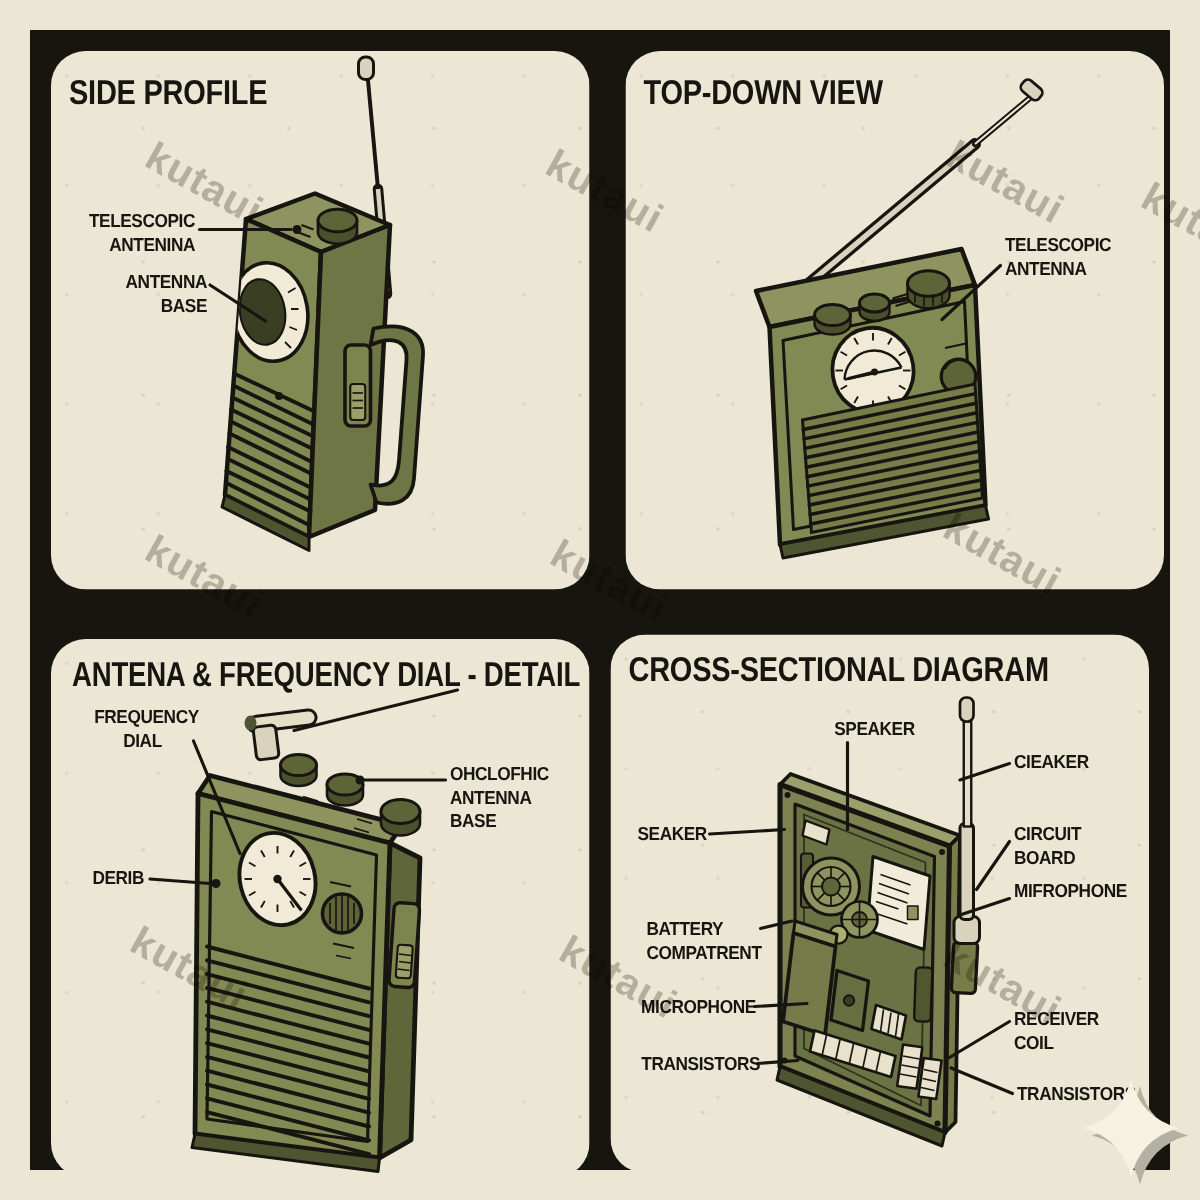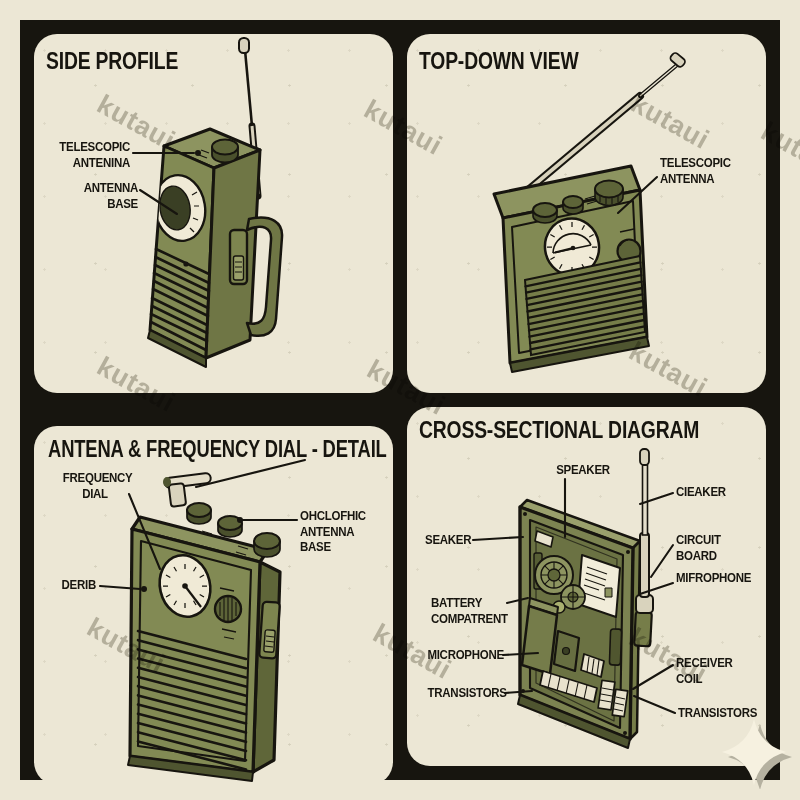--- a/index.html
+++ b/index.html
@@ -4,21 +4,21 @@
 <style>
   html,body{margin:0;padding:0;background:#d8d3c2;}
   .page{position:relative;width:800px;height:800px;background:#ECE7D5;overflow:hidden;
         font-family:"Liberation Sans",sans-serif;}
   .frame{position:absolute;left:20px;top:20px;width:760px;height:760px;background:#17150F;}
   .quad{position:absolute;width:359px;height:359px;background-color:#ECE7D5;overflow:hidden;
         background-image:
           radial-gradient(rgba(95,90,60,.16) 1px, transparent 1.3px),
           radial-gradient(rgba(95,90,60,.10) 1px, transparent 1.3px);
         background-size:97px 89px,61px 73px;background-position:13px 7px,41px 53px;border-radius:23px;}
-  .q1{left:34px;top:34px}.q2{left:407px;top:34px}.q3{left:34px;top:426px}.q4{left:407px;top:407px}
+  .q1{left:34px;top:34px}.q2{left:417px;top:34px}.q3{left:34px;top:426px}.q4{left:407px;top:423px}
   .title{position:absolute;left:12px;top:14px;font-weight:700;font-size:23px;color:#17150F;
          letter-spacing:-.2px;transform:scaleX(.84);transform-origin:0 50%;white-space:nowrap;}
   .illus,.ldr{position:absolute;left:0;top:0;width:359px;height:359px;}
   .lbl{position:absolute;font-weight:700;font-size:12.5px;line-height:1.24;color:#17150F;
        letter-spacing:-.3px;white-space:pre-line;transform:scaleX(.92);}
   .al-l{text-align:left;transform-origin:0 0;}
   .al-r{text-align:right;transform-origin:100% 0;}
   .al-c{text-align:center;transform-origin:50% 0;}
   .ldr line{stroke:#17150F;stroke-width:2.1;stroke-linecap:round;}
   .ldr circle{fill:#17150F;}

